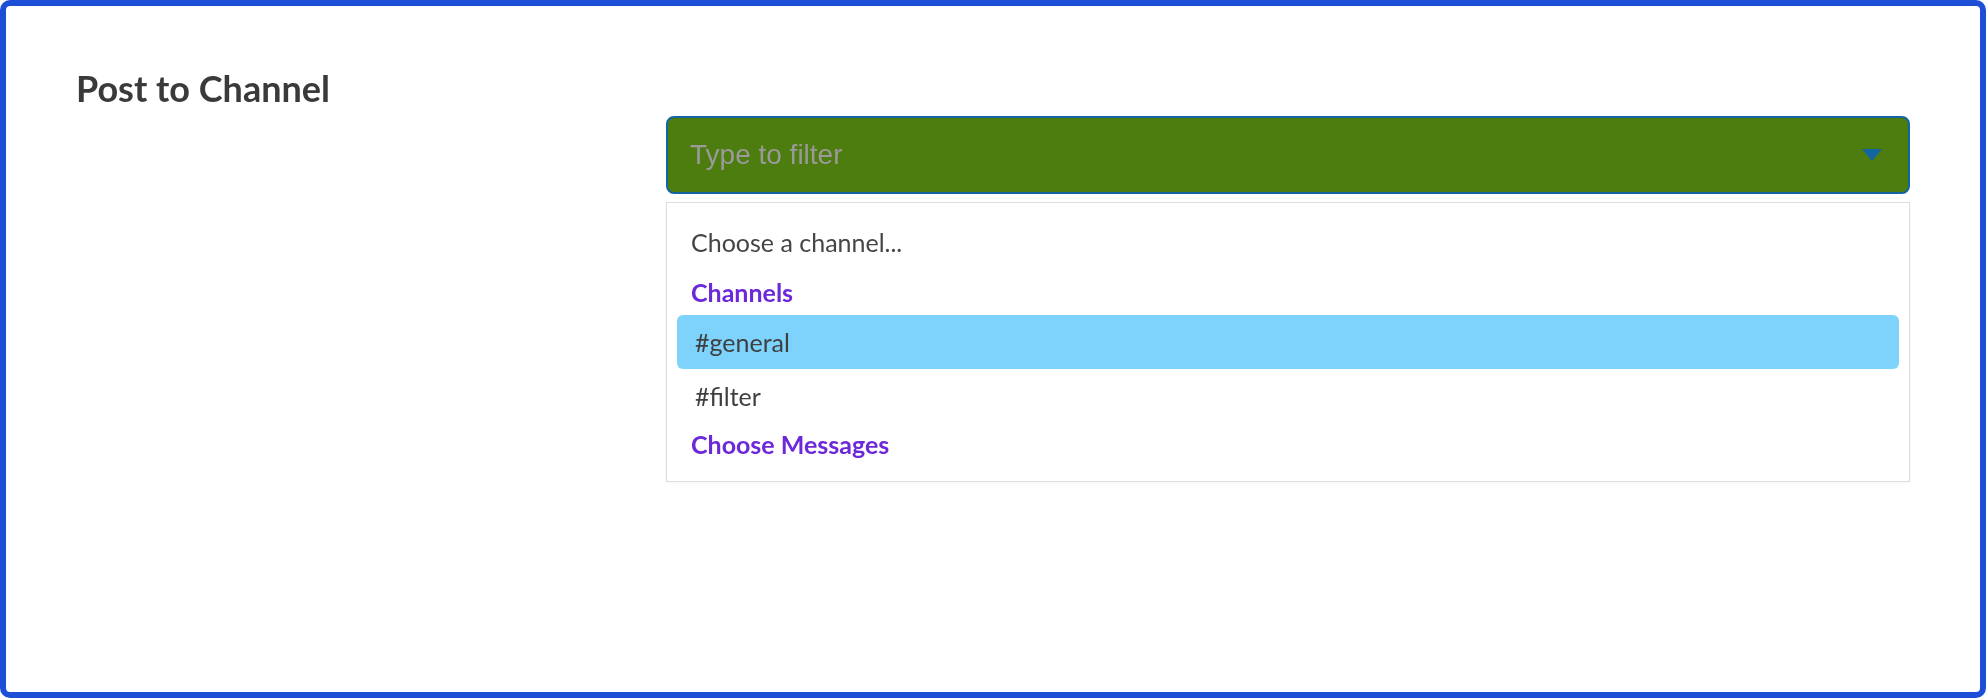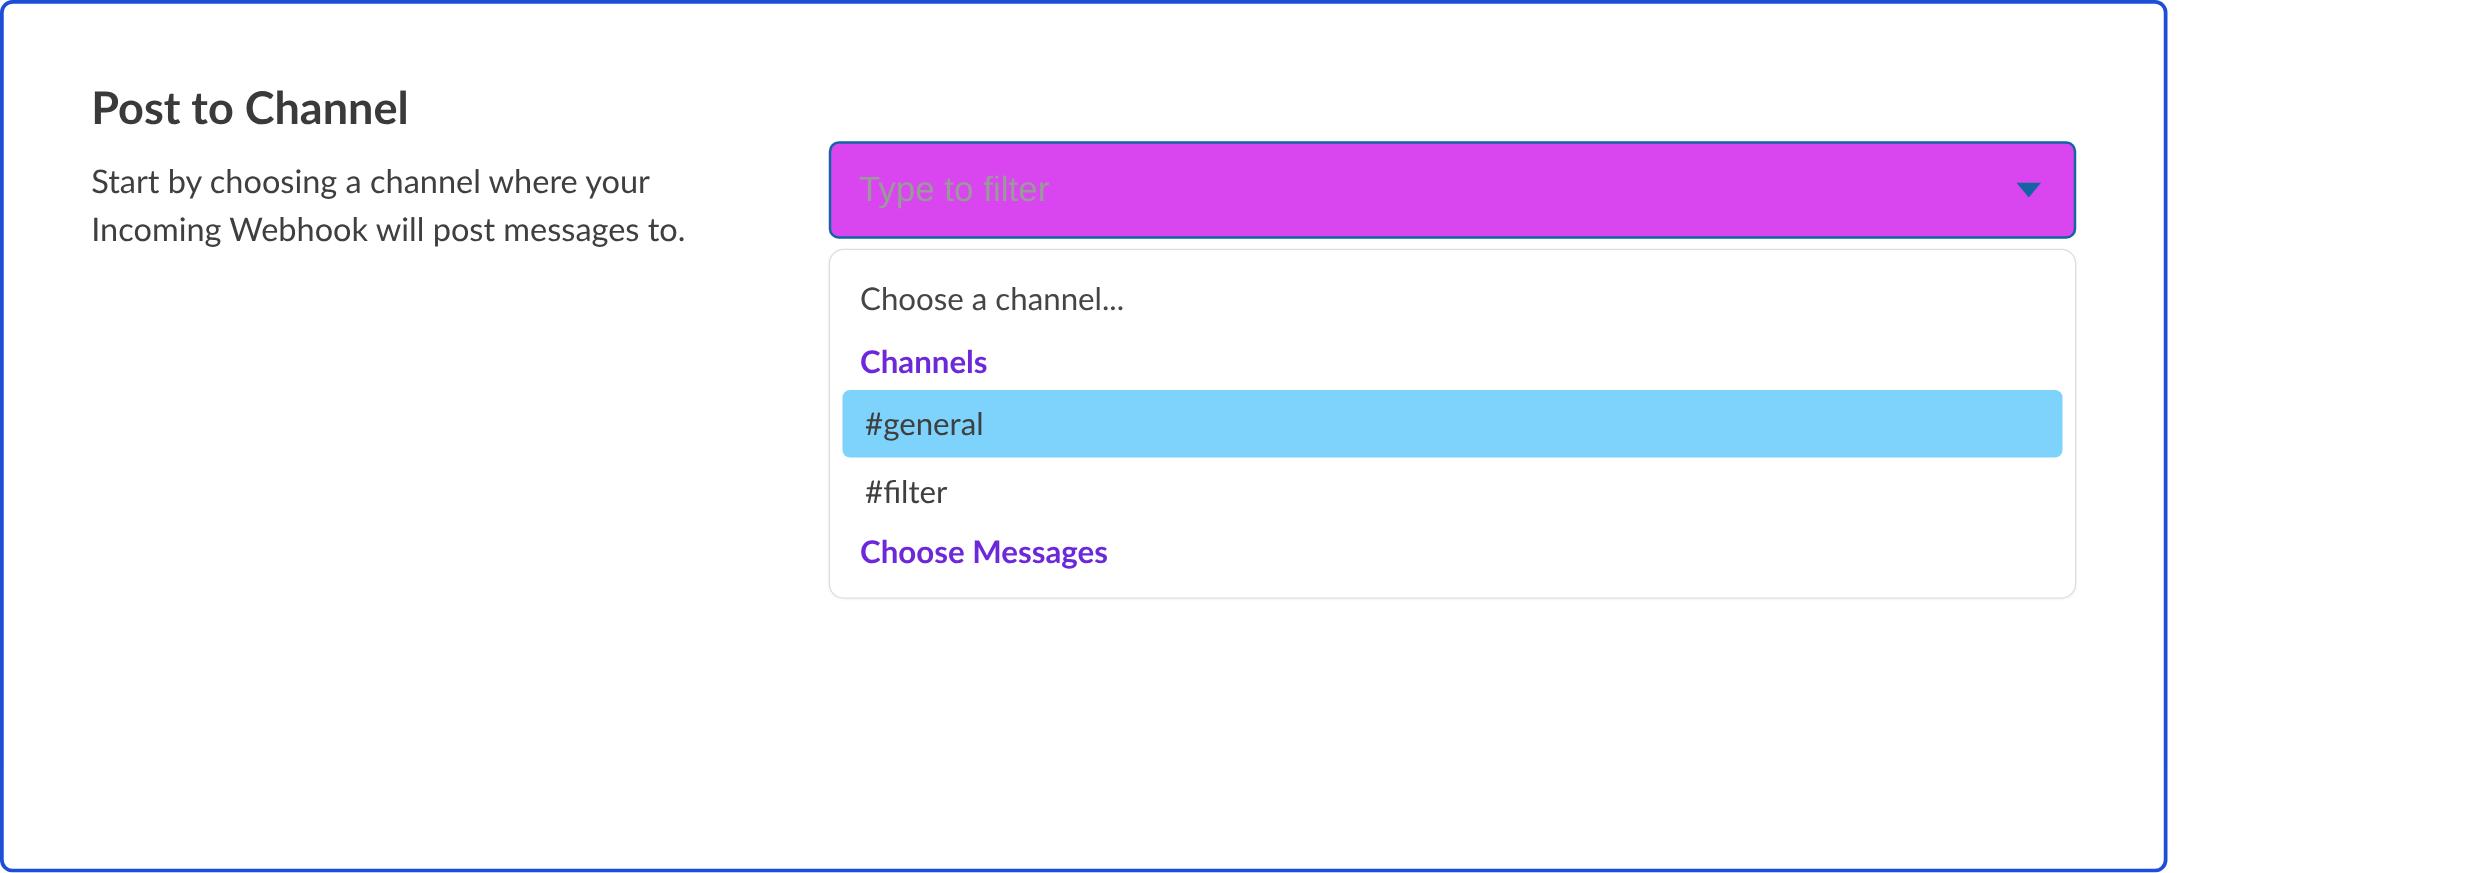--- a/index.html
+++ b/index.html
@@ -5,23 +5,23 @@
   * { box-sizing: border-box; }
   html, body {
     margin: 0;
     padding: 0;
     font-family: "Lato", "Helvetica Neue", Helvetica, Arial, sans-serif;
     background: #ffffff;
     color: #1d1c1d;
     -webkit-font-smoothing: antialiased;
   }
   .panel {
-    width: 1734px;
+    width: 1986px;
     height: 698px;
-    border: 3px solid #1d4ed8;
+    border: 6px solid #1d4ed8;
     border-radius: 10px;
     padding: 60px 70px 60px 70px;
     position: relative;
   }
   .layout {
     display: flex;
     flex-direction: row;
     gap: 50px;
   }
   .left-col {
@@ -50,37 +50,37 @@
   }
   .select-input {
     width: 100%;
     height: 78px;
     border: 2px solid #1264a3;
     border-radius: 8px;
     padding: 0 60px 0 22px;
     font-size: 28px;
     color: #1d1c1d;
     outline: none;
-    background: #d946ef;
+    background: #4d7c0f;
   }
   .select-input::placeholder {
     color: #9a9a9a;
   }
   .caret {
     position: absolute;
     right: 28px;
     top: 50%;
     transform: translateY(-50%);
     pointer-events: none;
   }
   .caret svg { display: block; }
   .dropdown {
     margin-top: 8px;
     border: 1px solid #dddddd;
-    border-radius: 12px;
+    border-radius: 0;
     background: #ffffff;
     padding: 14px 10px 14px 10px;
     box-shadow: 0 1px 3px rgba(0,0,0,0.04);
   }
   .dropdown-prompt {
     font-size: 25px;
     color: #454545;
     padding: 10px 14px 14px 14px;
   }
   .group-label {
@@ -104,21 +104,20 @@
   }
 </style>
 </head>
 <body>
 
 <div class="panel">
   <div class="layout">
 
     <div class="left-col">
       <h2 class="heading">Post to Channel</h2>
-      <p class="description">Start by choosing a channel where your Incoming Webhook will post messages to.</p>
     </div>
 
     <div class="right-col">
 
       <div class="select-wrapper">
         <input type="text" class="select-input" placeholder="Type to filter" style="">
         <span class="caret">
           <svg width="20" height="12" viewBox="0 0 20 12">
               <polygon points="0,0 20,0 10,12" fill="#1264a3"></polygon>
             </svg>

